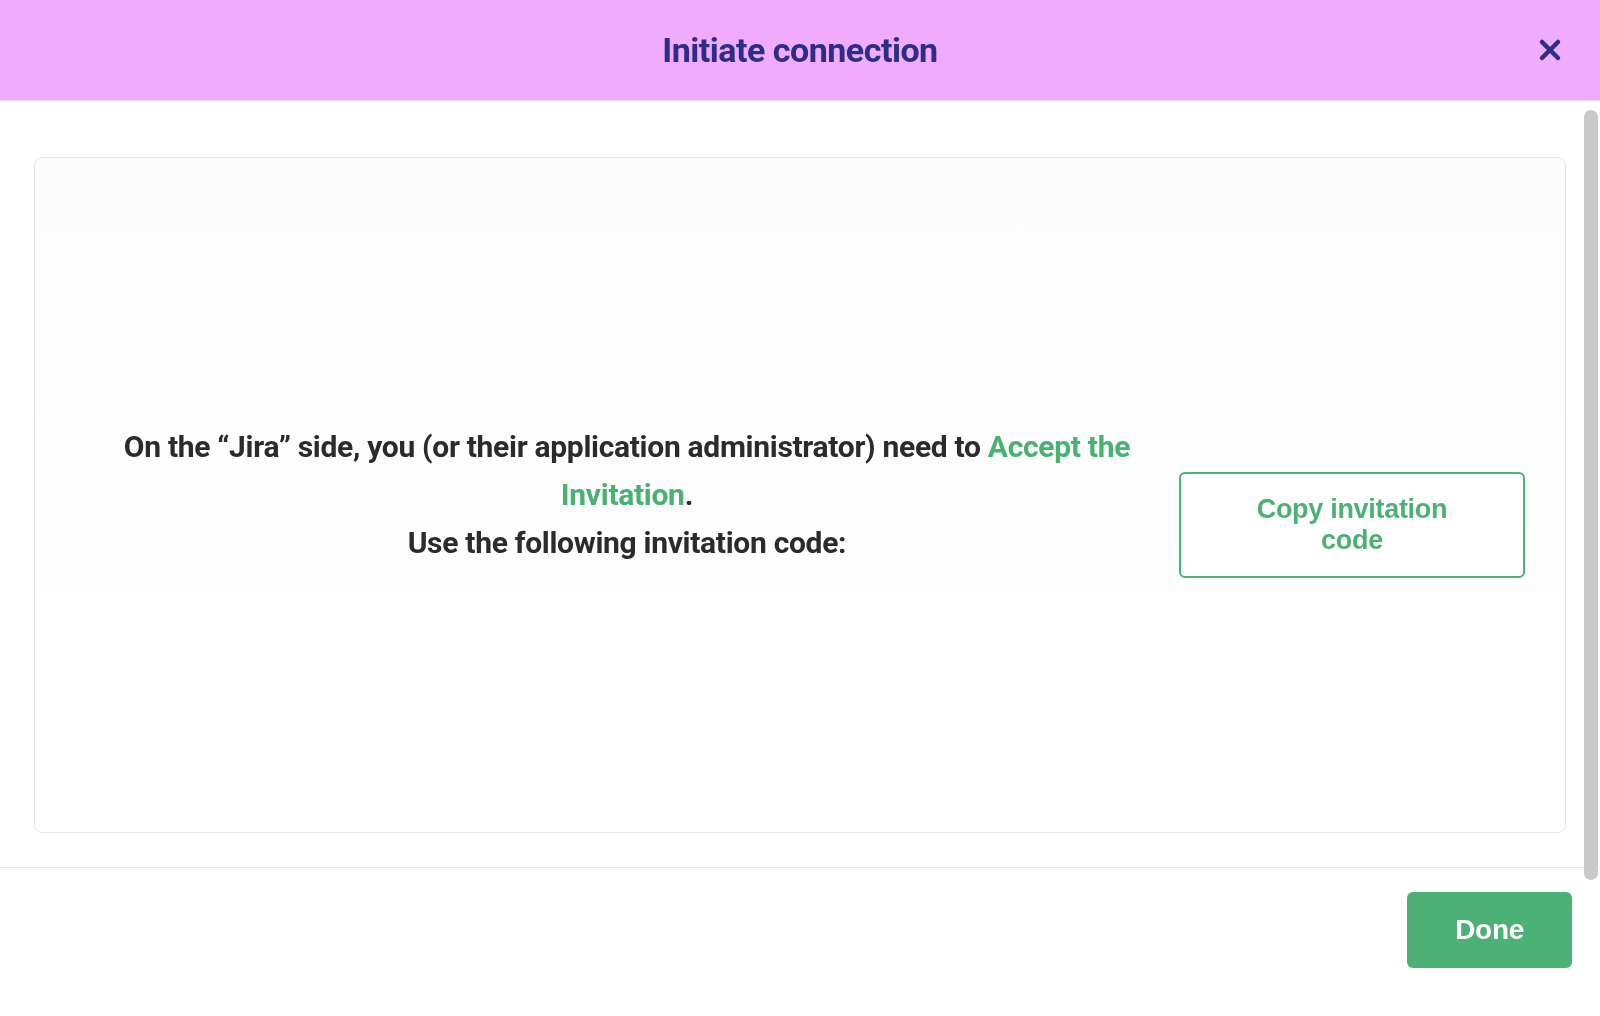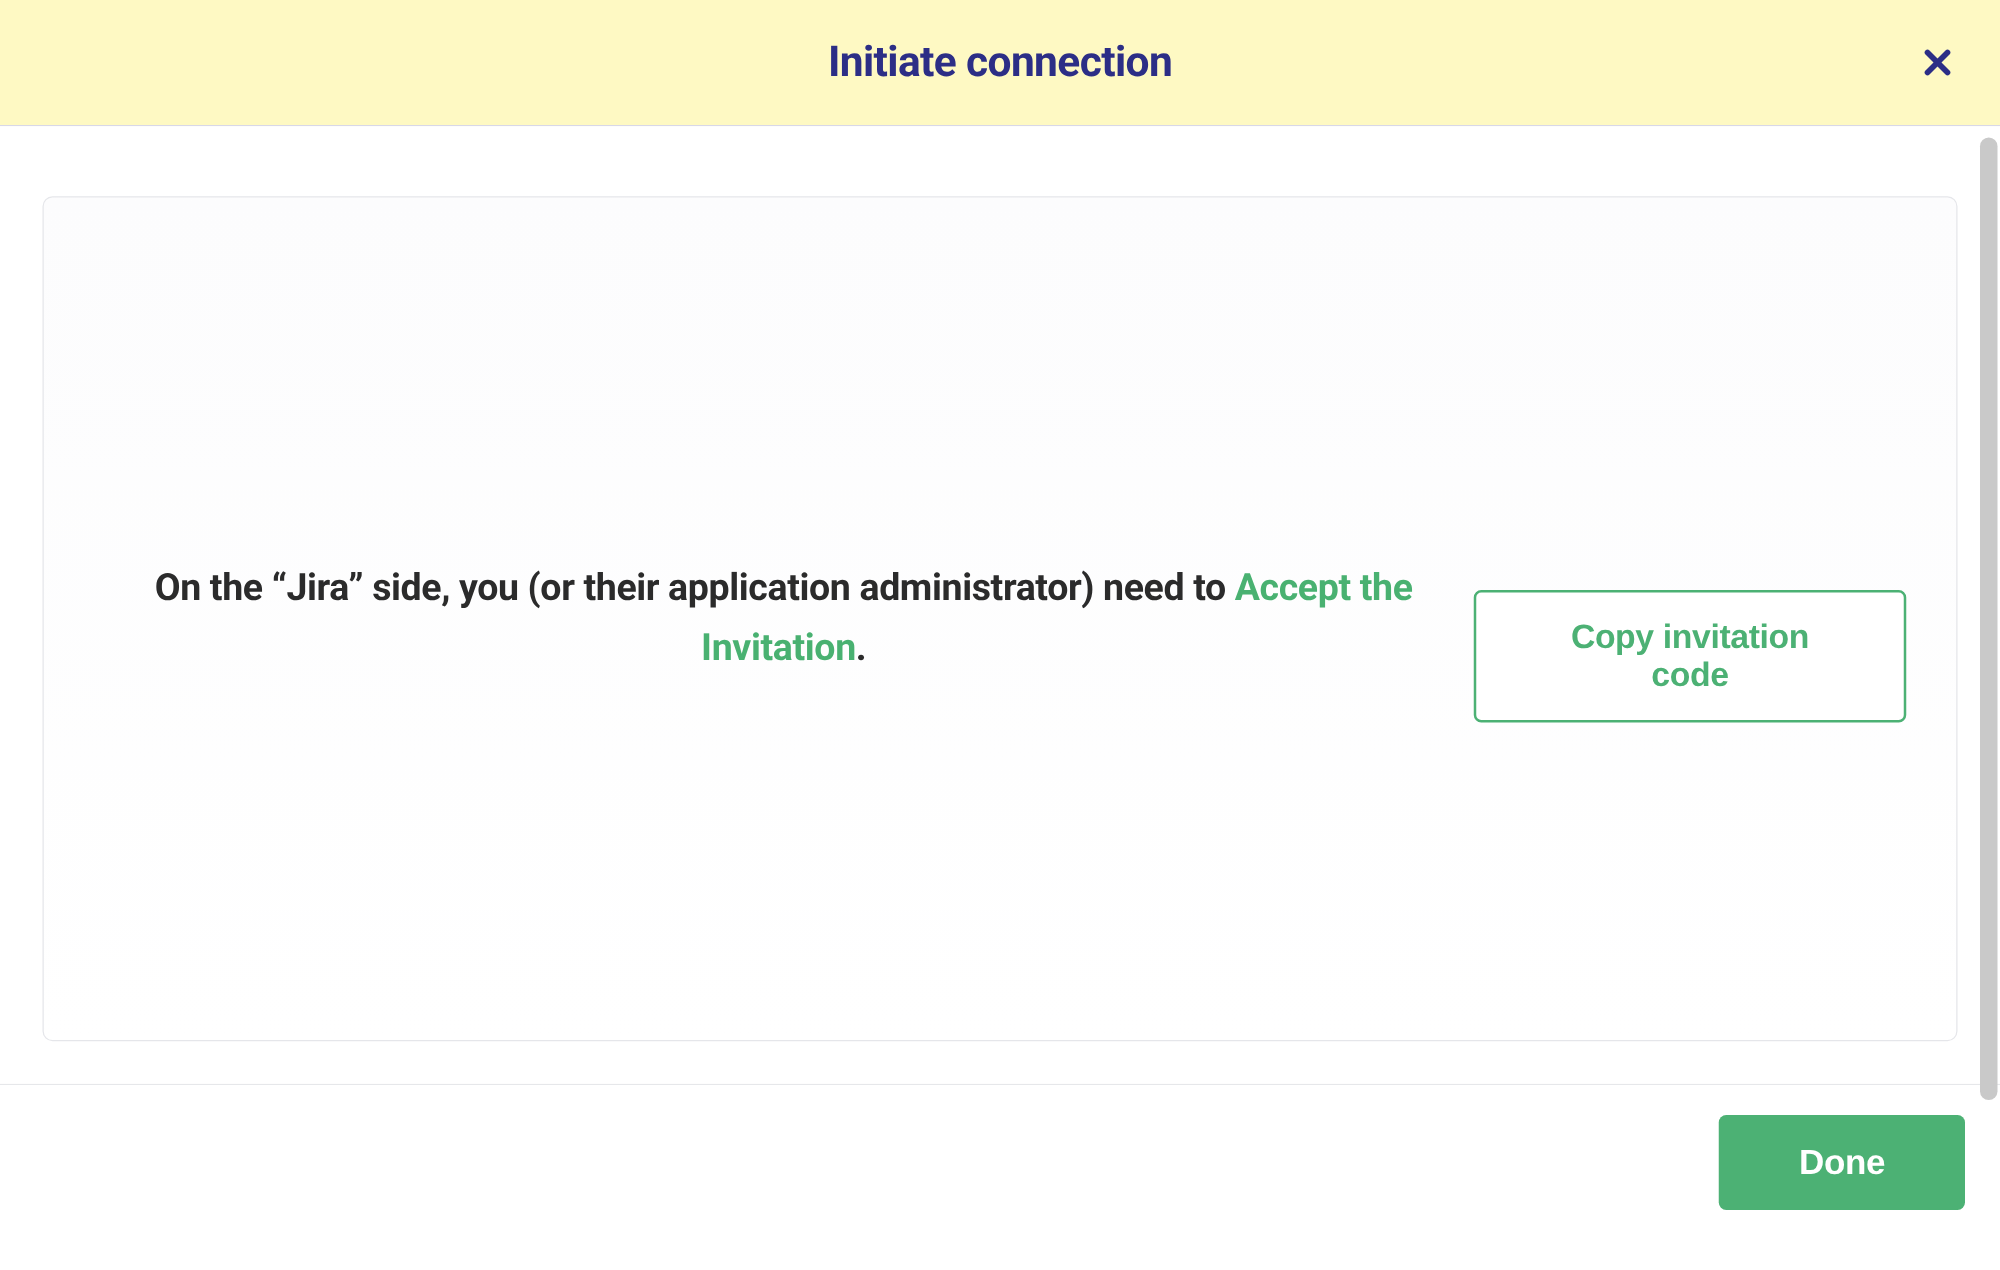--- a/index.html
+++ b/index.html
@@ -10,21 +10,21 @@
     background: #ffffff;
     overflow: hidden;
   }
   .dialog {
     width: 1600px;
     height: 1016px;
     display: flex;
     flex-direction: column;
   }
   .header {
-    background: #fef9c3;
+    background: #f0abfc;
     height: 108px;
     display: flex;
     align-items: center;
     justify-content: center;
     position: relative;
     border-bottom: 1px solid #d8d8e8;
   }
   .header-title {
     color: #2c2e86;
     font-size: 34px;
@@ -93,21 +93,21 @@
     display: flex;
     justify-content: flex-end;
     background: #ffffff;
   }
   .done-btn {
     background: #4cb174;
     color: #ffffff;
     border: none;
     font-size: 28px;
     font-weight: 700;
-    padding: 22px 64px;
+    padding: 22px 48px;
     border-radius: 6px;
     cursor: pointer;
     letter-spacing: -0.3px;
   }
   .scroll-track {
     position: absolute;
     right: 2px;
     top: 110px;
     width: 14px;
     height: 790px;
@@ -132,20 +132,21 @@
         <line x1="4" y1="4" x2="20" y2="20" stroke="#2c2e86" stroke-width="4.5" stroke-linecap="round"></line>
         <line x1="20" y1="4" x2="4" y2="20" stroke="#2c2e86" stroke-width="4.5" stroke-linecap="round"></line>
       </svg>
     </div>
   </div>
 
   <div class="body">
     <div class="card">
       <div class="message">
         <span>On the “Jira” side, you (or their application administrator) need to </span><span class="link">Accept the Invitation</span><span>.</span><br>
+        <span>Use the following invitation code:</span>
       </div>
       <button class="copy-btn">Copy invitation code</button>
     </div>
   </div>
 
   <div class="footer">
     <button class="done-btn">Done</button>
   </div>
 
   <div class="scroll-track">

